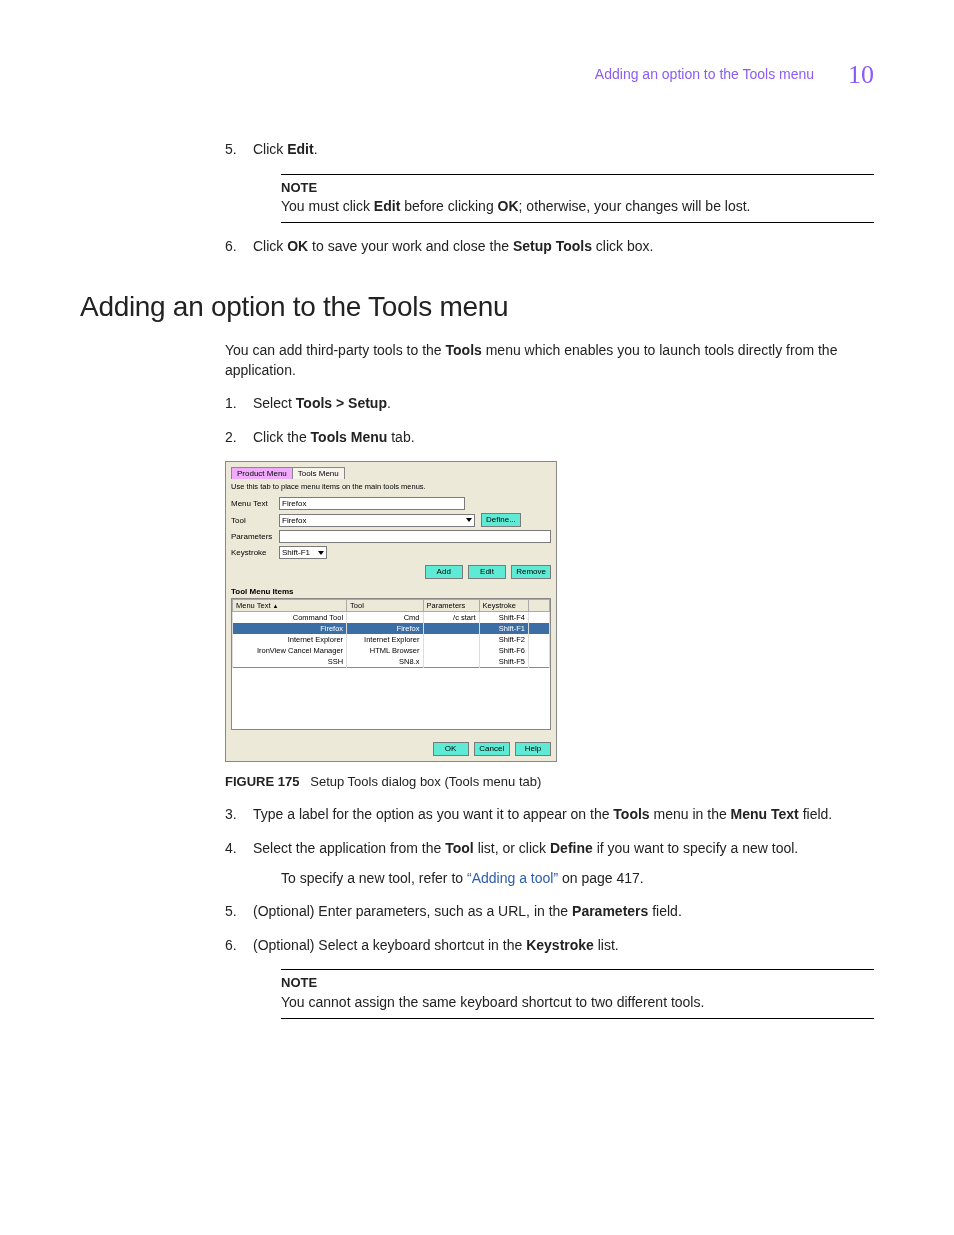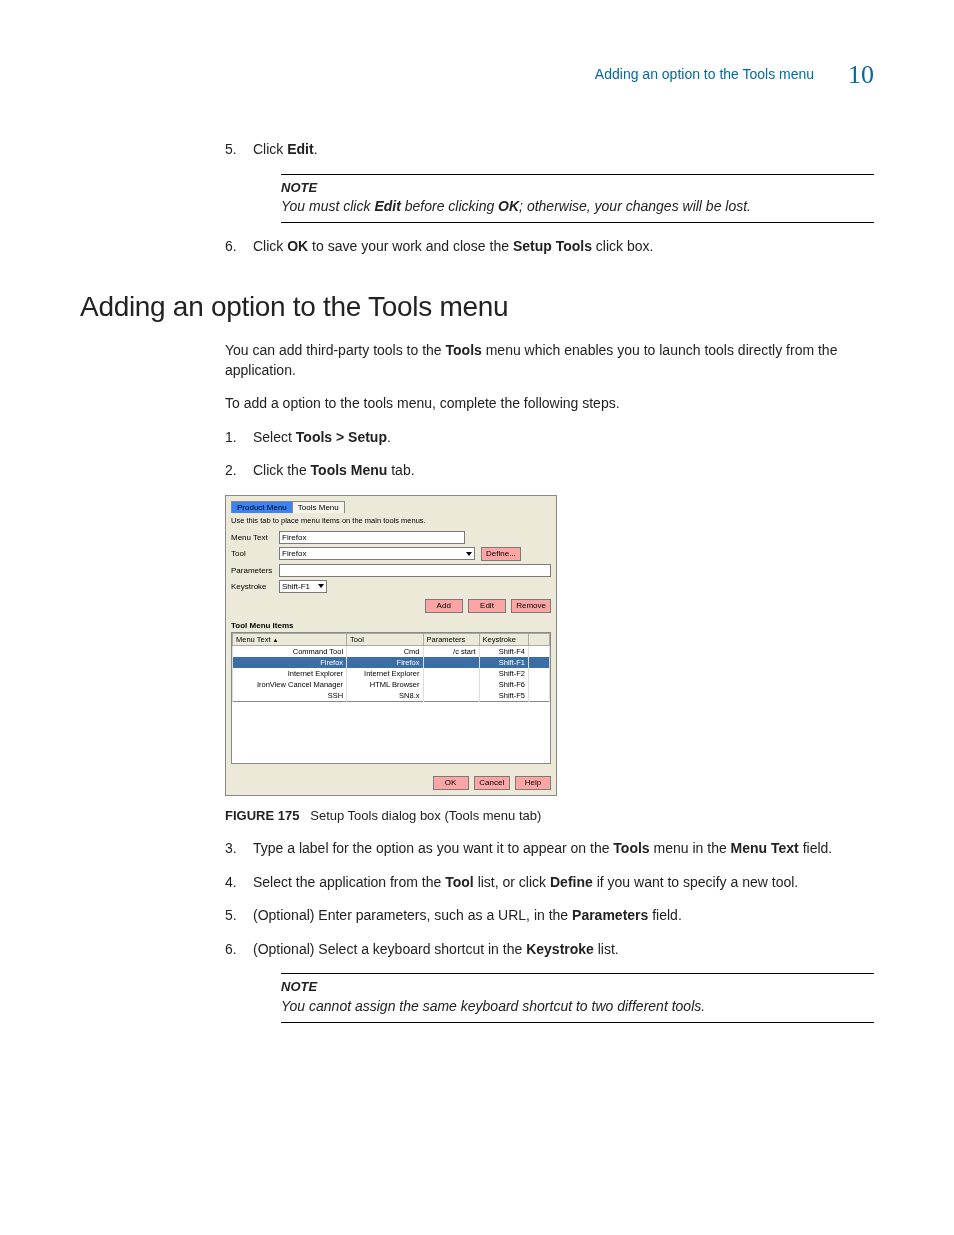--- a/index.html
+++ b/index.html
@@ -10,21 +10,21 @@
     padding: 0;
     background: #fff;
     width: 954px;
   }
   .page {
     padding: 60px 80px 60px 80px;
   }
   .running-head {
     text-align: right;
     font-size: 14px;
-    color: #0369a1;
+    color: #8b5cf6;
     margin-bottom: 50px;
   }
   .running-head .chap {
     font-size: 26px;
     font-family: Georgia, serif;
     margin-left: 30px;
     vertical-align: -4px;
   }
   .content-block {
     margin-left: 145px;
@@ -50,21 +50,20 @@
     margin-top: 10px;
     margin-left: 28px;
     line-height: 1.4;
   }
   .note-box {
     margin: 14px 0 14px 28px;
     border-top: 1.5px solid #000;
     border-bottom: 1.5px solid #000;
     padding: 4px 0 6px 0;
     line-height: 1.4;
-    font-style: italic;
   }
   .note-box .note-label {
     font-weight: bold;
     font-size: 13px;
   }
   h1.section {
     font-family: Arial, Helvetica, sans-serif;
     font-weight: normal;
     font-size: 28px;
     margin: 34px 0 18px 0;
@@ -92,21 +91,21 @@
     color: #000;
     margin: 6px 0 0 0;
     padding: 4px 5px 5px 5px;
   }
   .tabs { margin-bottom: 4px; }
   .tab {
     display: inline-block;
     border: 1px solid #888;
     border-bottom: none;
     padding: 1px 5px;
-    background: #3b82f6;
+    background: #f0abfc;
     font-size: 8px;
     position: relative;
     top: 1px;
     margin-right: -1px;
   }
   .tab.active {
     background: #f5f3ec;
     font-weight: normal;
   }
   .hint {
@@ -119,21 +118,21 @@
     border: 1px solid #7a7a7a;
     background: #fff;
     height: 11px;
     font-size: 8px;
     padding: 0 2px;
     line-height: 11px;
   }
   .btn {
     display: inline-block;
     border: 1px solid #7a7a7a;
-    background: #fca5a5;
+    background: #5eead4;
     height: 12px;
     line-height: 12px;
     font-size: 8px;
     padding: 0 4px;
     text-align: center;
     min-width: 28px;
   }
   .btnrow { text-align: right; margin: 6px 0 2px 0; }
   .btnrow .btn { margin-left: 3px; }
   .tbl-title { font-size: 8px; margin: 8px 0 2px 0; font-weight: bold; }
@@ -208,21 +207,20 @@
       </li>
     </ol>
   </div>
 
   <h1 class="section">Adding an option to the Tools menu</h1>
 
   <div class="content-block">
     <p class="body">
       <span>You can add third-party tools to the </span><b>Tools</b><span> menu which enables you to launch tools directly from the application.</span>
     </p>
-    <p class="body">To add a option to the tools menu, complete the following steps.</p>
 
     <ol class="steps">
       <li>
         <span class="num">1.</span>
         <span>Select </span><b>Tools &gt; Setup</b><span>.</span>
       </li>
       <li>
         <span class="num">2.</span>
         <span>Click the </span><b>Tools Menu</b><span> tab.</span>
       </li>
@@ -329,20 +327,23 @@
     </div>
 
     <ol class="steps">
       <li>
         <span class="num">3.</span>
         <span>Type a label for the option as you want it to appear on the </span><b>Tools</b><span> menu in the </span><b>Menu Text</b><span> field.</span>
       </li>
       <li>
         <span class="num">4.</span>
         <span>Select the application from the </span><b>Tool</b><span> list, or click </span><b>Define</b><span> if you want to specify a new tool.</span>
+        <div class="sub">
+          <span>To specify a new tool, refer to </span><a class="xref">“Adding a tool”</a><span> on page 417.</span>
+        </div>
       </li>
       <li>
         <span class="num">5.</span>
         <span>(Optional) Enter parameters, such as a URL, in the </span><b>Parameters</b><span> field.</span>
       </li>
       <li>
         <span class="num">6.</span>
         <span>(Optional) Select a keyboard shortcut in the </span><b>Keystroke</b><span> list.</span>
         <div class="note-box">
           <div class="note-label">NOTE</div>

